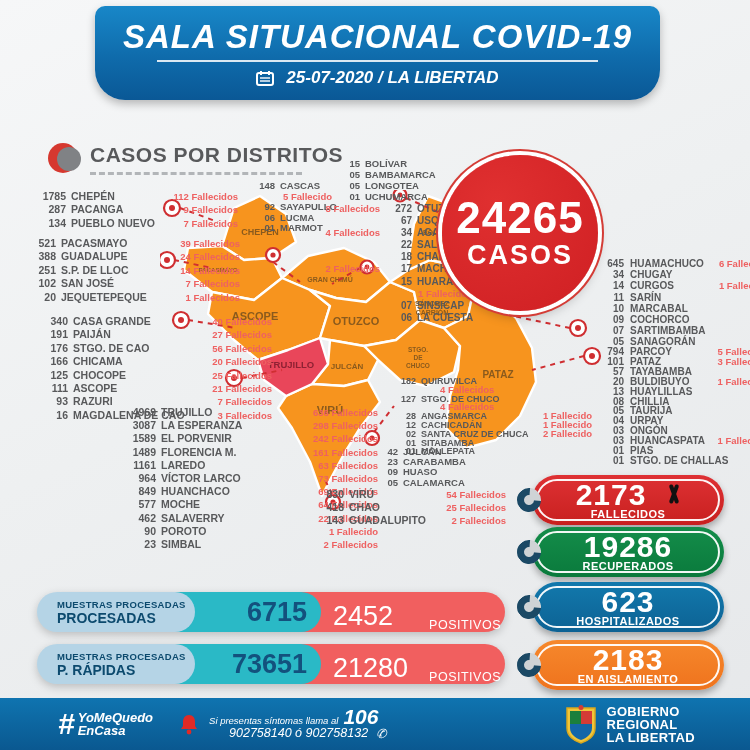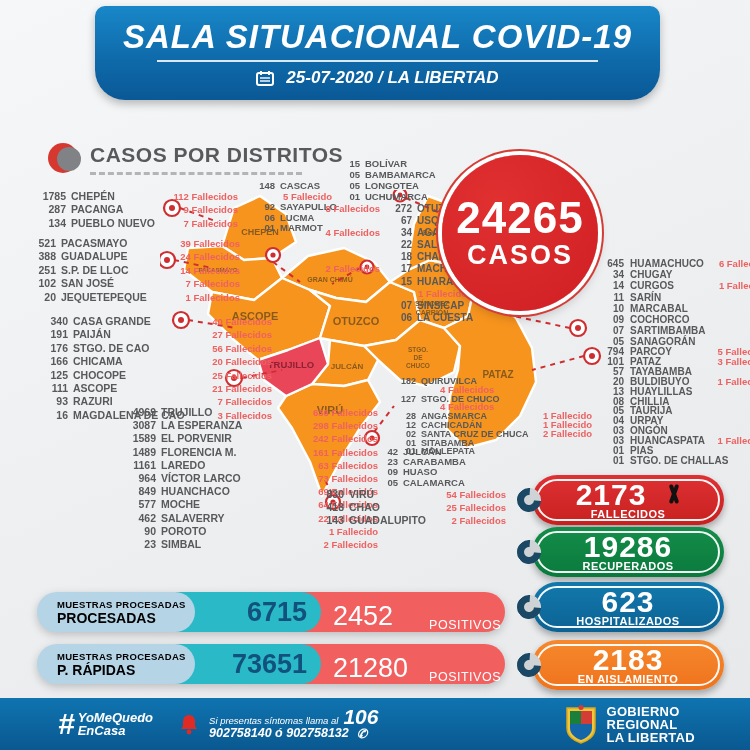--- a/index.html
+++ b/index.html
@@ -88,41 +88,41 @@
   .ribbon { position:relative; width:14px; height:20px; }
   .ribbon i { position:absolute; left:6px; top:0; width:4px; height:20px; background:#111; border-radius:2px; display:block; }
   .ribbon i:first-child { transform:rotate(20deg); }
   .ribbon i:last-child  { transform:rotate(-20deg); }
 
   
   .sample-row { position:absolute; left:37px; width:468px; height:40px; display:flex; z-index:4;
     filter:drop-shadow(0 3px 4px rgba(0,0,0,.2)); }
   .s-mol { top:592px; } .s-rap { top:644px; }
   .sample-row .tag { width:158px; background:#b5d4e6; border-radius:20px; z-index:3;
-    display:flex; flex-direction:column; justify-content:center; padding-left:20px; color:#000000; }
+    display:flex; flex-direction:column; justify-content:center; padding-left:20px; color:#0c4a6e; }
   .sample-row .tag .t1 { font-size:9.5px; font-weight:bold; letter-spacing:.3px; }
   .sample-row .tag .t2 { font-size:14px; font-weight:bold; }
   .sample-row .teal { width:150px; margin-left:-24px; padding-right:14px; background:#2ab9c6; border-radius:0 20px 20px 0; z-index:2;
     display:flex; align-items:center; justify-content:flex-end; color:#13517d; font-weight:bold; font-size:27px; }
   .sample-row .red { flex:1; margin-left:-20px; padding-left:32px; background:#f15f5f; border-radius:0 20px 20px 0; z-index:1;
     display:flex; align-items:flex-end; color:#fff; font-weight:normal; }
   .sample-row .red .pv { font-size:27px; }
   .sample-row .red .pl { font-size:12.5px; margin-left:auto; padding-right:4px; letter-spacing:.5px; }
 
   
   .footer { position:absolute; left:0; top:698px; width:750px; height:52px;
     background:linear-gradient(180deg,#0f74b0,#0a5890); display:flex; align-items:center; z-index:7; }
   .hash-logo { display:flex; align-items:center; margin-left:58px; color:#fff; font-style:italic; font-weight:bold; }
   .hash-logo .hash { font-size:30px; margin-right:3px; }
   .hash-logo .lines { font-size:13px; line-height:13px; }
   .bell { margin-left:26px; }
   .call { margin-left:10px; color:#fff; font-style:italic; }
   .call .l1 { font-size:9.5px; display:flex; align-items:baseline; gap:5px; }
   .call .l1 b { font-size:21px; line-height:18px; }
-  .call .l2 { font-size:12.5px; font-weight:bold; display:flex; gap:8px; align-items:center; }
+  .call .l2 { font-size:12.5px; font-weight:normal; display:flex; gap:8px; align-items:center;margin-left:20px; }
   .gov { display:flex; align-items:center; gap:8px; margin-left:auto; margin-right:55px; }
   .gov .txt { color:#fff; font-weight:bold; font-size:13px; line-height:13px; letter-spacing:.3px; }
 
   .cal-icon { width:18px; height:16px; }
 </style>
 </head>
 <body>
 
 <div id="poster">
 

